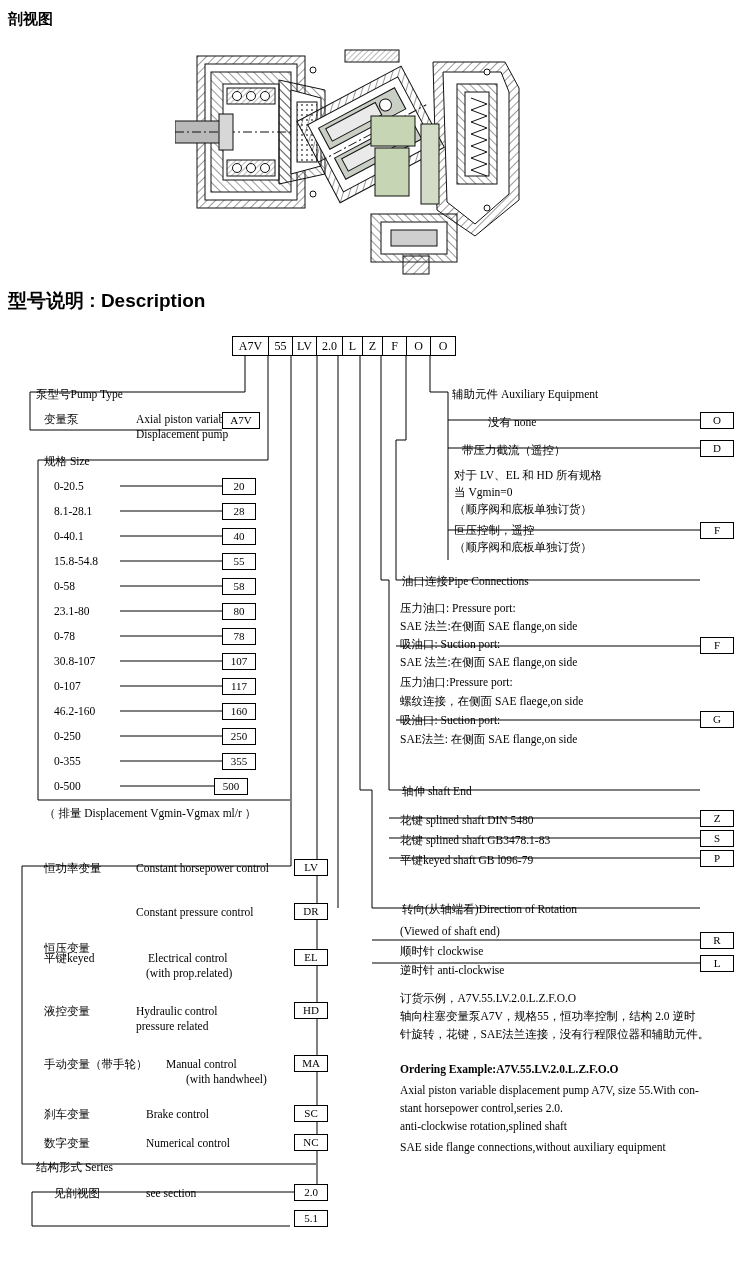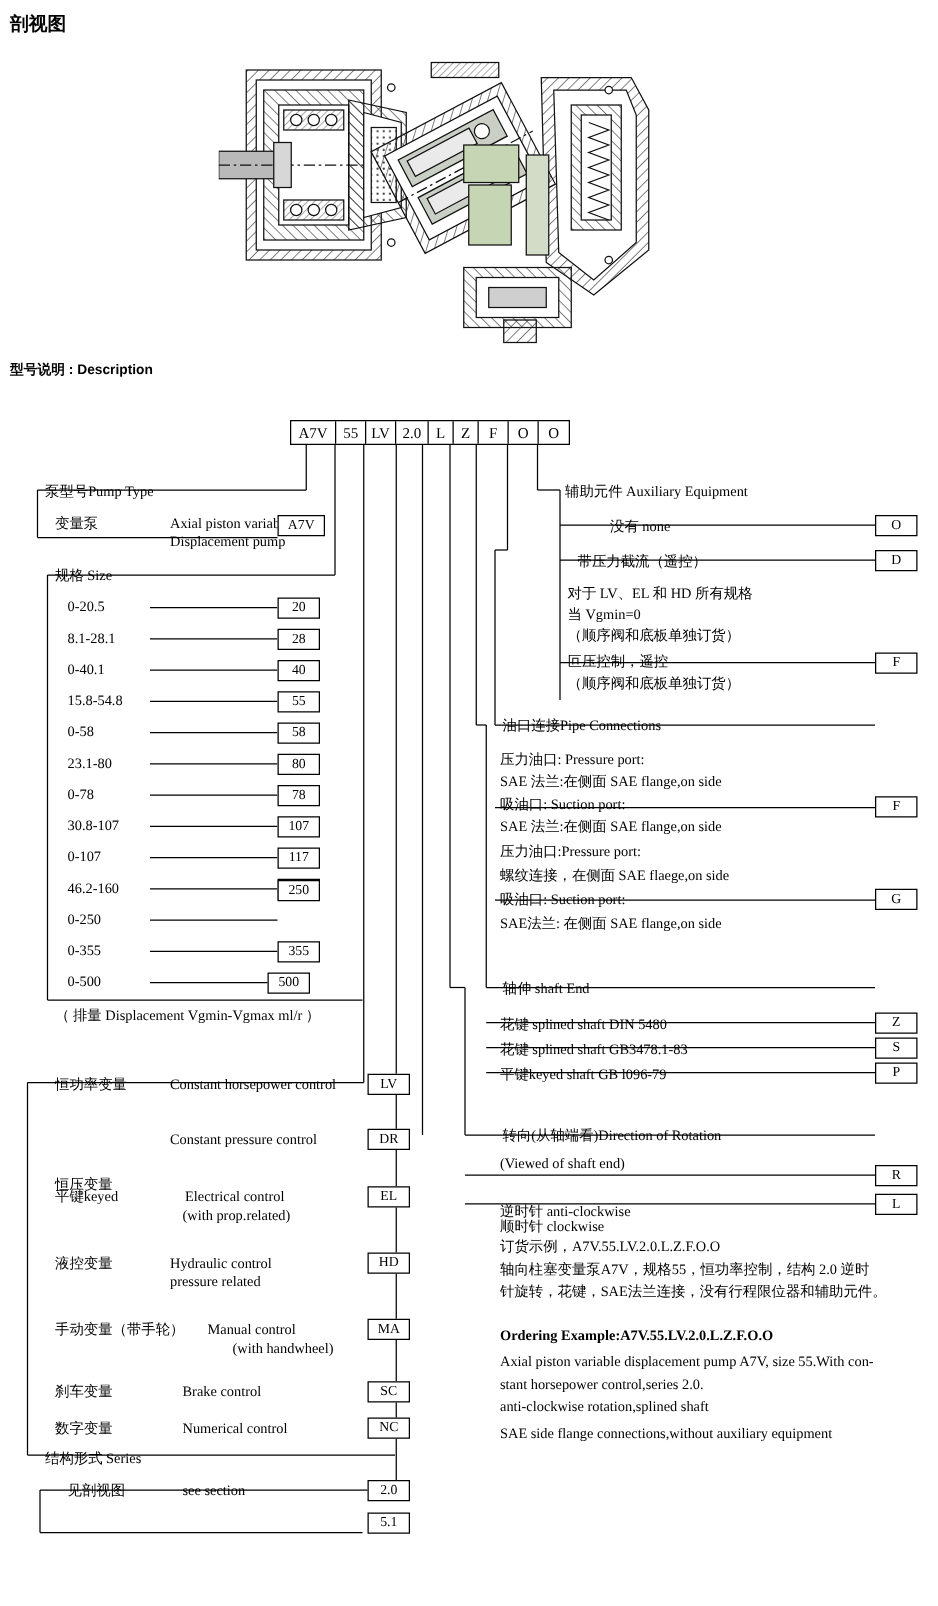--- a/index.html
+++ b/index.html
@@ -11,21 +11,21 @@
     position:relative;
     overflow:hidden;
   }
   .sec-title{
     position:absolute;
     font-family:"Liberation Sans", sans-serif;
     font-weight:bold;
     font-size:15px;
   }
   #title-cutaway{left:8px;top:10px;}
-  #title-desc{left:8px;top:288px;font-size:11px;text-align:center;}
+  #title-desc{left:8px;top:288px;font-size:19px;text-align:center;}
 
   
   #drawing{
     position:absolute;left:175px;top:28px;width:400px;height:250px;
   }
   #drawing svg{display:block;}
   .codes{
     position:absolute;left:232px;top:336px;
     display:flex;
     border:1px solid #000;
@@ -258,21 +258,21 @@
 <div class="vbox" style="left:222px;top:603px;">80</div>
 <div class="t" style="left:54px;top:629px;">0-78</div>
 <div class="vbox" style="left:222px;top:628px;">78</div>
 <div class="t" style="left:54px;top:654px;">30.8-107</div>
 <div class="vbox" style="left:222px;top:653px;">107</div>
 <div class="t" style="left:54px;top:679px;">0-107</div>
 <div class="vbox" style="left:222px;top:678px;">117</div>
 <div class="t" style="left:54px;top:704px;">46.2-160</div>
 <div class="vbox" style="left:222px;top:703px;">160</div>
 <div class="t" style="left:54px;top:729px;">0-250</div>
-<div class="vbox" style="left:222px;top:704px;">250</div>
+<div class="vbox" style="left:222px;top:728px;">250</div>
 <div class="t" style="left:54px;top:754px;">0-355</div>
 <div class="vbox" style="left:222px;top:753px;">355</div>
 <div class="t" style="left:54px;top:779px;">0-500</div>
 <div class="vbox" style="left:214px;top:778px;">500</div>
 
 <div class="t" style="left:44px;top:806px;">（ 排量 Displacement Vgmin-Vgmax ml/r ）</div>
 
 <div class="t" style="left:44px;top:861px;">恒功率变量</div>
 <div class="t" style="left:136px;top:861px;">Constant horsepower control</div>
 <div class="vbox" style="left:294px;top:859px;">LV</div>
@@ -342,21 +342,21 @@
 <div class="t" style="left:402px;top:784px;">轴伸 shaft End</div>
 <div class="t" style="left:400px;top:813px;">花键 splined shaft DIN 5480</div>
 <div class="vbox" style="left:700px;top:810px;">Z</div>
 <div class="t" style="left:400px;top:833px;">花键 splined shaft GB3478.1-83</div>
 <div class="vbox" style="left:700px;top:830px;">S</div>
 <div class="t" style="left:400px;top:853px;">平键keyed shaft GB l096-79</div>
 <div class="vbox" style="left:700px;top:850px;">P</div>
 
 <div class="t" style="left:402px;top:902px;">转向(从轴端看)Direction of Rotation</div>
 <div class="t" style="left:400px;top:924px;">(Viewed of shaft end)</div>
-<div class="t" style="left:400px;top:944px;margin-top:31px;">顺时针 clockwise</div>
+<div class="t" style="left:400px;top:944px;">顺时针 clockwise</div>
 <div class="vbox" style="left:700px;top:932px;">R</div>
 <div class="t" style="left:400px;top:963px;">逆时针 anti-clockwise</div>
 <div class="vbox" style="left:700px;top:955px;">L</div>
 
 <div class="t" style="left:400px;top:991px;">订货示例，A7V.55.LV.2.0.L.Z.F.O.O</div>
 <div class="t" style="left:400px;top:1009px;">轴向柱塞变量泵A7V，规格55，恒功率控制，结构 2.0 逆时</div>
 <div class="t" style="left:400px;top:1027px;">针旋转，花键，SAE法兰连接，没有行程限位器和辅助元件。</div>
 
 <div class="t bold" style="left:400px;top:1062px;">Ordering Example:A7V.55.LV.2.0.L.Z.F.O.O</div>
 <div class="t" style="left:400px;top:1083px;">Axial piston variable displacement pump A7V, size 55.With con-</div>

